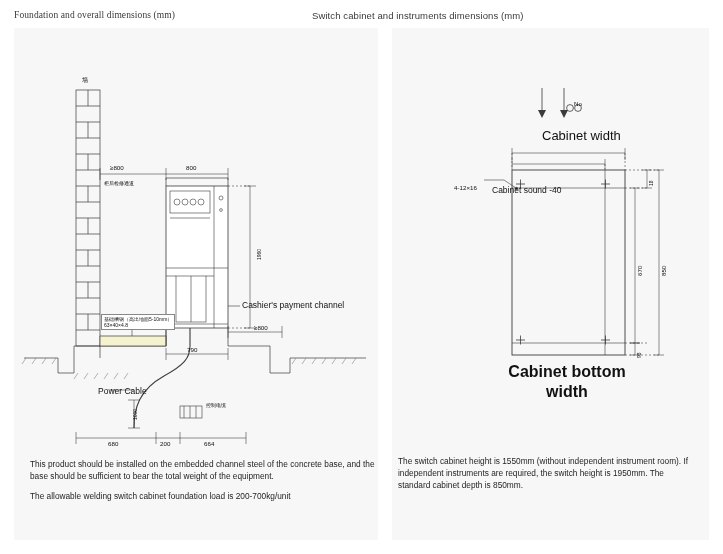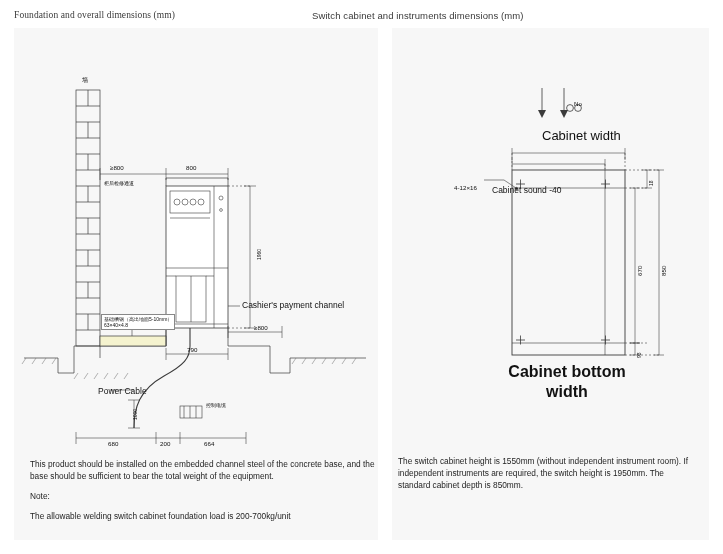--- a/index.html
+++ b/index.html
@@ -234,21 +234,20 @@
 
     <div class="lbl lbl-sm" style="left:94px; top:412px;">680</div>
     <div class="lbl lbl-sm" style="left:146px; top:412px;">200</div>
     <div class="lbl lbl-sm" style="left:190px; top:412px;">664</div>
 
     <div class="lbl lbl-xs rot90" style="left:118px; top:392px;">1000</div>
     <div class="lbl lbl-xs" style="left:192px; top:374px;">控制电缆</div>
 
     <div class="notes notes-left">
       <p>This product should be installed on the embedded channel steel of the concrete base, and the base should be sufficient to bear the total weight of the equipment.</p>
-      <p>Note:</p>
       <p>The allowable welding switch cabinet foundation load is 200-700kg/unit</p>
     </div>
   </div>
 
   <div class="panel panel-right">
 
     <svg class="drawing" width="317" height="400" viewBox="0 0 317 400">
 
       <g stroke="#3b3b3b" fill="none" stroke-width="0.8">
         <path d="M150 60 V88"></path>

